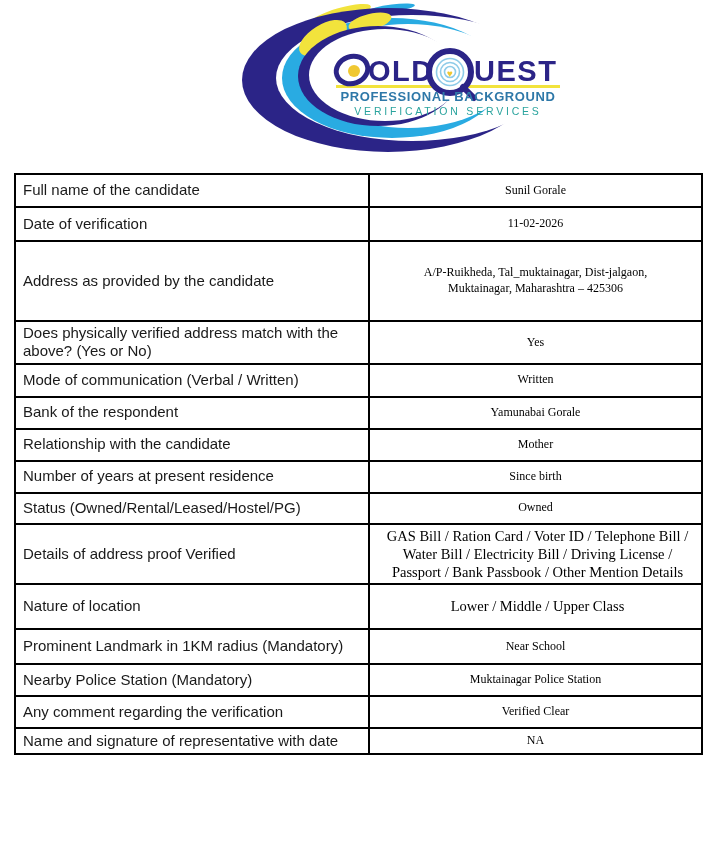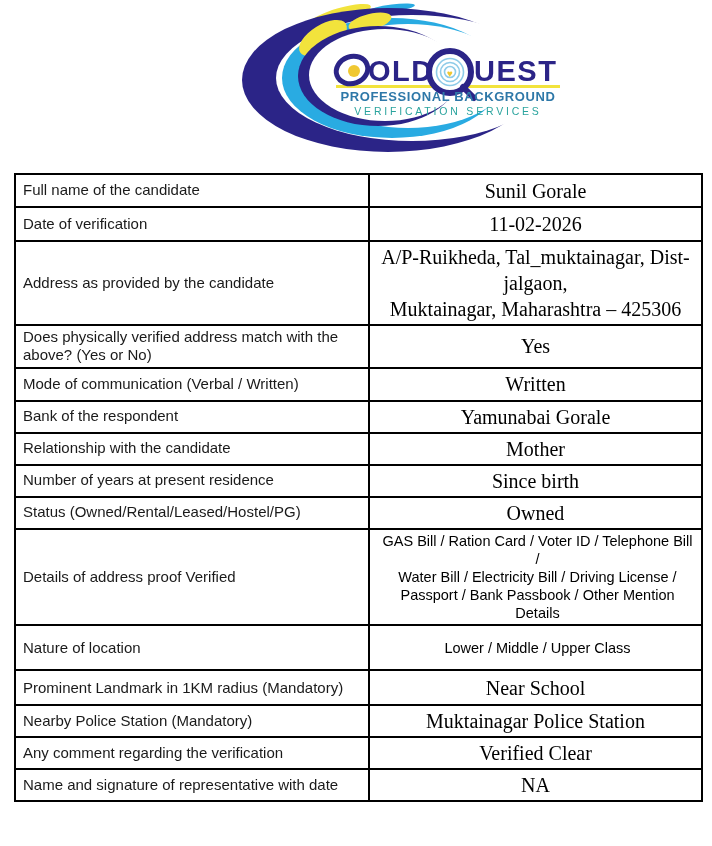--- a/index.html
+++ b/index.html
@@ -10,23 +10,23 @@
   .logo-wrap svg{display:block;}
   .brand-text{font-family:"Liberation Sans",sans-serif;font-weight:bold;}
   .tag1{font-family:"Liberation Sans",sans-serif;font-weight:bold;letter-spacing:0.6px;font-size:13px;}
   .tag2{font-family:"Liberation Sans",sans-serif;font-weight:normal;letter-spacing:2.8px;font-size:10.5px;}
 
   
   #form-table{border-collapse:collapse;margin:7px 0 0 14px;width:687px;table-layout:fixed;}
   #form-table td{border:2px solid #000;vertical-align:middle;}
   td.label{font-family:"Liberation Sans",sans-serif;font-size:15px;color:#1a1a1a;
            padding:2px 6px 2px 7px;line-height:1.22;}
-  td.value{font-family:"Liberation Serif",serif;font-size:20px;color:#000;
+  td.value{font-family:"Liberation Serif",serif;font-size:12px;color:#000;
            text-align:center;padding:2px 8px;line-height:1.3;}
-  td.value.sans{font-family:Liberation Sans, sans-serif;font-size:14.5px;line-height:1.25;padding-left:12px;}
+  td.value.sans{font-family:Liberation Serif, serif;font-size:14.5px;line-height:1.25;padding-left:12px;}
 
   #form-table tr:nth-child(1){height:33px}
   #form-table tr:nth-child(2){height:34px}
   #form-table tr:nth-child(3){height:80px}
   #form-table tr:nth-child(4){height:34px}
   #form-table tr:nth-child(5){height:33px}
   #form-table tr:nth-child(6){height:32px}
   #form-table tr:nth-child(7){height:32px}
   #form-table tr:nth-child(8){height:32px}
   #form-table tr:nth-child(9){height:31px}

